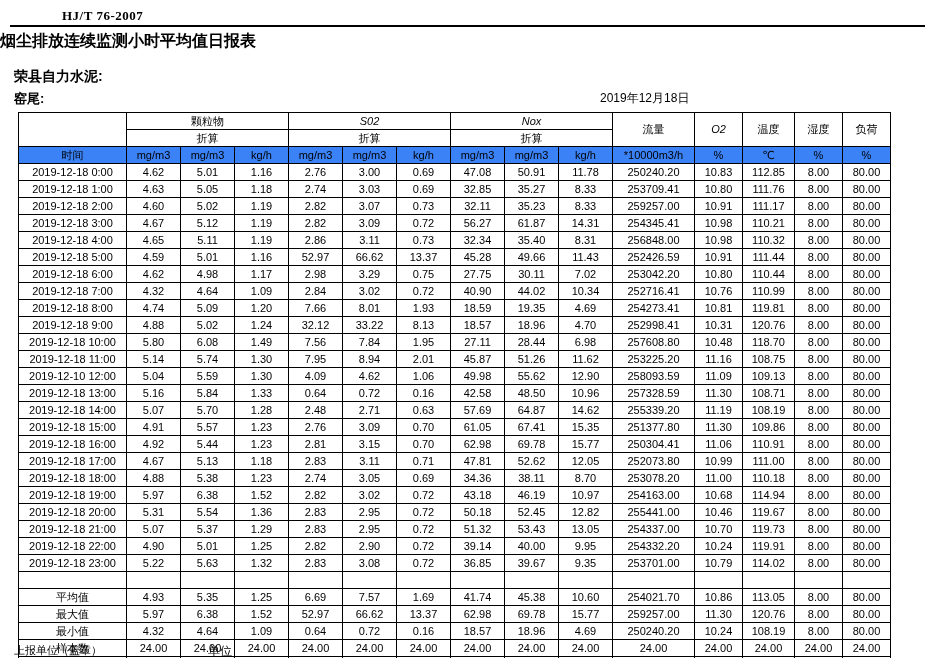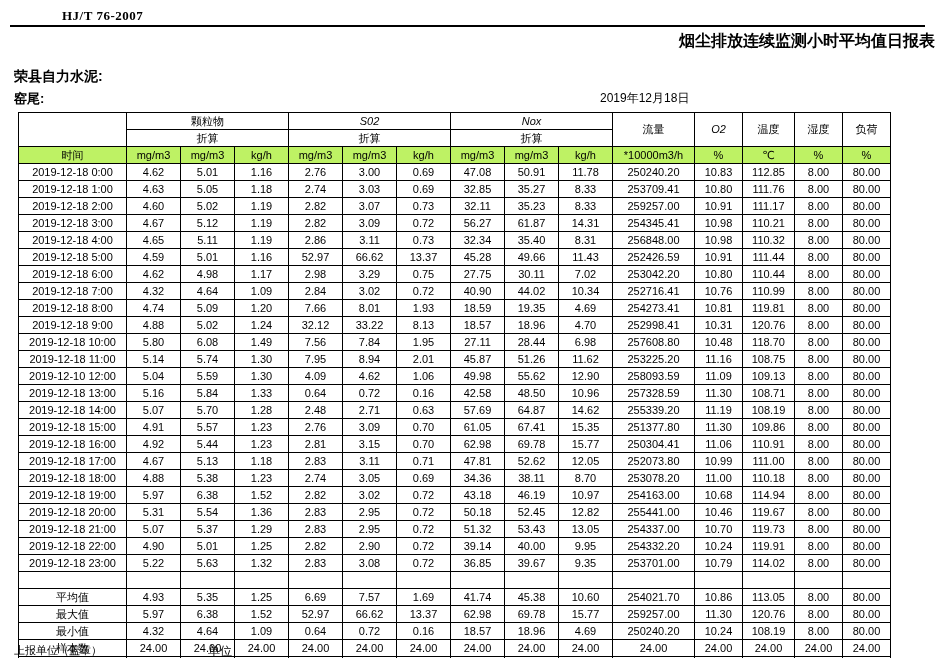--- a/index.html
+++ b/index.html
@@ -15,21 +15,21 @@
     position:absolute;left:14px;top:8px;
     font-family:"Liberation Serif","DejaVu Serif",serif;
     font-size:13px;font-weight:bold;letter-spacing:0.5px;margin-left:48px;
   }
   .rule{
     position:absolute;left:10px;top:25px;width:915px;height:2px;
     border-top:2px solid #000;
   }
   .doc-title{
     position:absolute;left:0;top:31px;width:935px;
-    text-align:right;font-size:16px;font-weight:bold;
+    text-align:left;font-size:16px;font-weight:bold;
     font-family:"DejaVu Sans","Liberation Sans",sans-serif;
   }
   .company{
     position:absolute;left:14px;top:68px;
     font-size:14px;font-weight:bold;
   }
   .unit-line{
     position:absolute;left:14px;top:90px;
     font-size:13px;font-weight:bold;text-align:right;
   }
@@ -48,21 +48,21 @@
     font-weight:normal;
     padding:0;
     height:16px;
     line-height:15px;
     text-align:center;
     font-family:"Liberation Sans","DejaVu Sans",sans-serif;
     overflow:hidden;
     white-space:nowrap;
   }
   .grp{font-family:"DejaVu Sans","Liberation Sans",serif;font-style:italic;}
-  .hdr-unit-row td{background:#bef264;}
+  .hdr-unit-row td{background:#3b82f6;}
   .time-cell{text-align:right;padding-right:4px;}
   .num{text-align:center;}
   .blank-row td{height:9px;border-left:1px solid #000;border-right:1px solid #000;border-top:1px solid #000;border-bottom:1px solid #000;}
   .label-cell{text-align:right;padding-right:4px;}
   .footer1{
     position:absolute;left:14px;top:628px;font-size:11px;margin-top:40px;
   }
   .footer1 .small{font-size:10px;}
   .footer2{
     position:absolute;left:14px;top:643px;font-size:11px;

